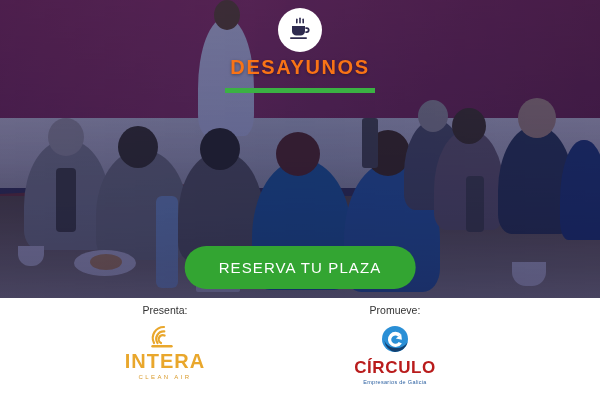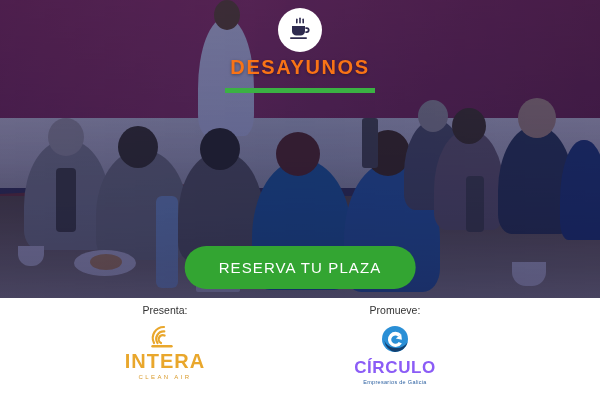--- a/index.html
+++ b/index.html
@@ -228,21 +228,21 @@
     color: #d99a2a;
     margin-top: 3px;
   }
 
   
   .circulo-mark { display: block; }
   .circulo-name {
     font-size: 17px;
     font-weight: bold;
     letter-spacing: .6px;
-    color: #8b5cf6;
+    color: #b91c1c;
     line-height: 1;
     margin-top: 3px;
   }
   .circulo-tag {
     font-size: 5.5px;
     letter-spacing: .3px;
     color: #2a5fa0;
     margin-top: 3px;
   }
 </style>

